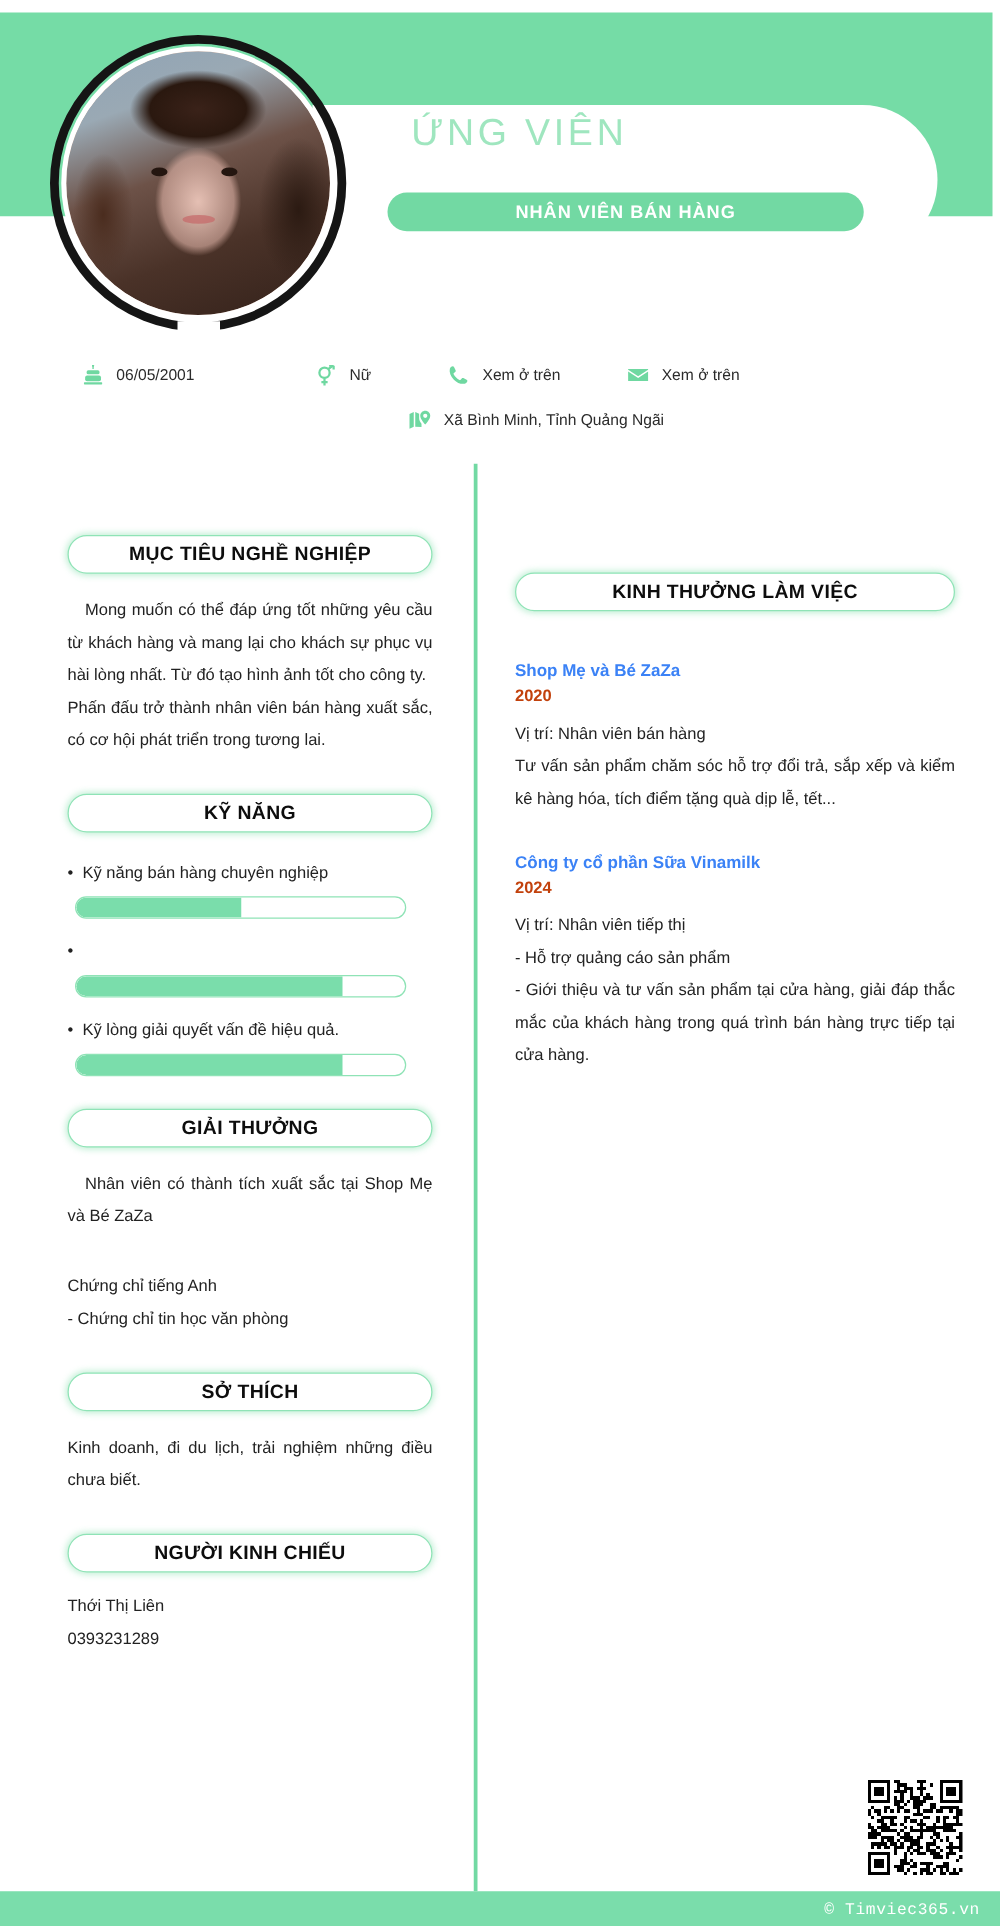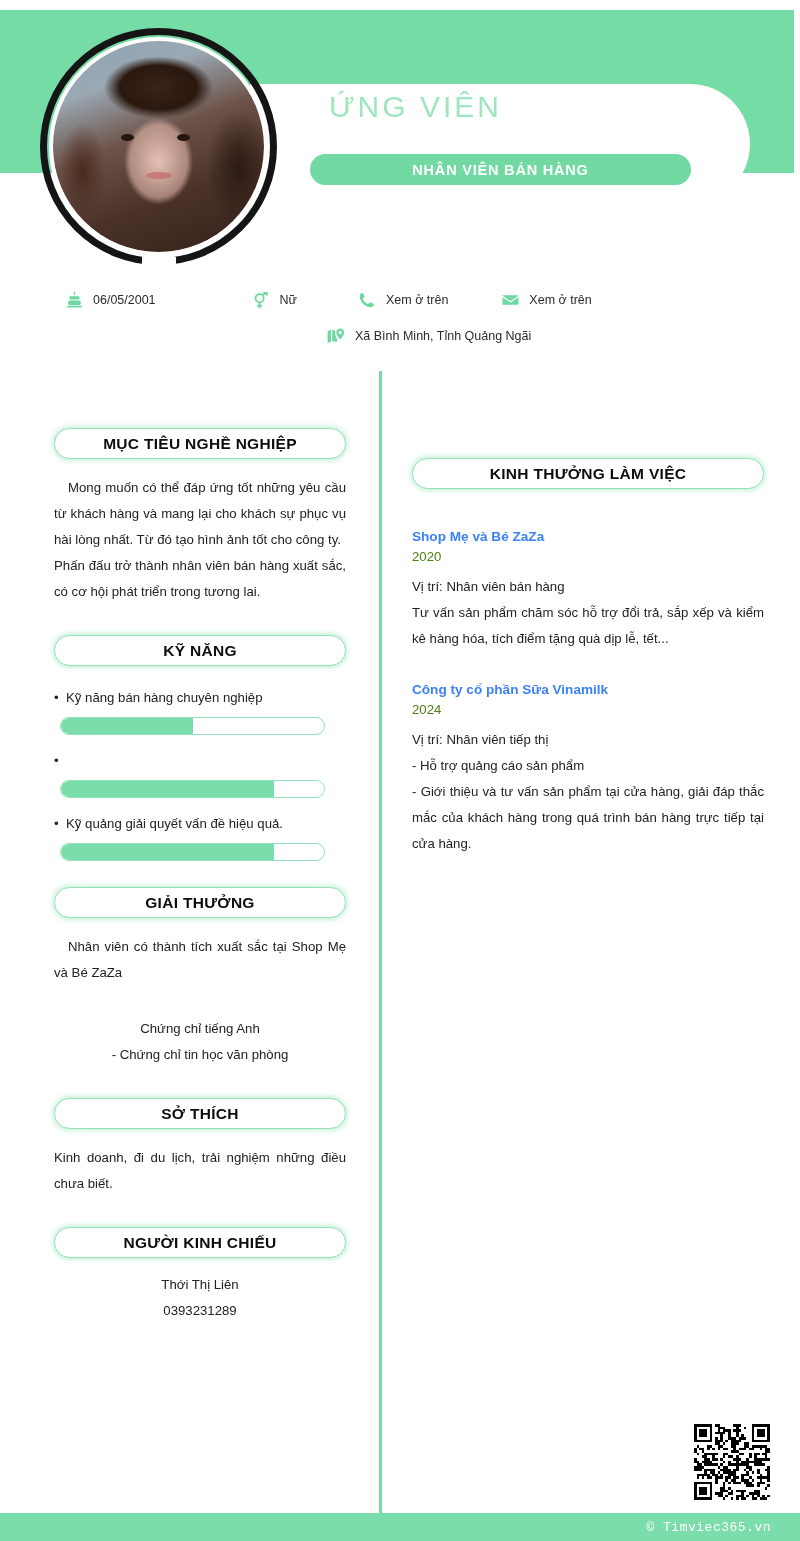--- a/index.html
+++ b/index.html
@@ -185,33 +185,33 @@
     height: 100%;
     background: #7ADDAB;
     border-radius: 9px 0 0 9px;
   }
 
   .sec { margin-top: 30px; }
   .sec.tight { margin-top: 26px; }
 
   .plain-lines {
     margin-top: 14px;
-    font-size: 13.2px; line-height: 26px; color: #222222; text-align: center;
+    font-size: 13.2px; line-height: 26px; color: #222222;
   }
   .plain-lines .ln { display: block; }
 
   
   .exp { margin-top: 40px; }
   .exp-block + .exp-block { margin-top: 30px; }
   .exp-company {
     font-size: 13.6px; font-weight: bold; color: #3b82f6;
   }
   .exp-year {
     margin-top: 5px;
-    font-size: 13.2px; color: #4d7c0f;
+    font-size: 13.2px; color: #c2410c; font-weight: bold;
   }
   .exp-body {
     margin-top: 10px;
     font-size: 13.2px; line-height: 26px; color: #222222;
     text-align: justify;
   }
   .exp-body .ln { display: block; }
 
   
   .qr {
@@ -224,21 +224,21 @@
     position: absolute; left: 0; top: 1513px;
     width: 800px; height: 28px;
     background: #7ADDAB;
     display: flex; align-items: center; justify-content: flex-end;
   }
   .footer-text {
     color: #ffffff;
     font-family: "Liberation Mono", monospace;
     font-size: 13px;
     letter-spacing: .5px;
-    padding-right: 29px;
+    padding-right: 16px;
   }
 </style>
 </head>
 <body>
 
 <div class="page">
 
   <div class="header">
     <div class="header-band"></div>
     <div class="header-white-notch"></div>
@@ -358,21 +358,21 @@
             <span class="dot">•</span>
           </div>
           <div class="bar-track">
             <div class="bar-fill" style="width: 81%;"></div>
           </div>
         </div>
 
         <div class="skill">
           <div class="skill-label">
             <span class="dot">•</span>
-            <span>Kỹ quảng giải quyết vấn đề hiệu quả.</span>
+            <span>Kỹ lòng giải quyết vấn đề hiệu quả.</span>
           </div>
           <div class="bar-track">
             <div class="bar-fill" style="width: 81%;"></div>
           </div>
         </div>
 
       </div>
     </div>
 
     <div class="sec tight">

